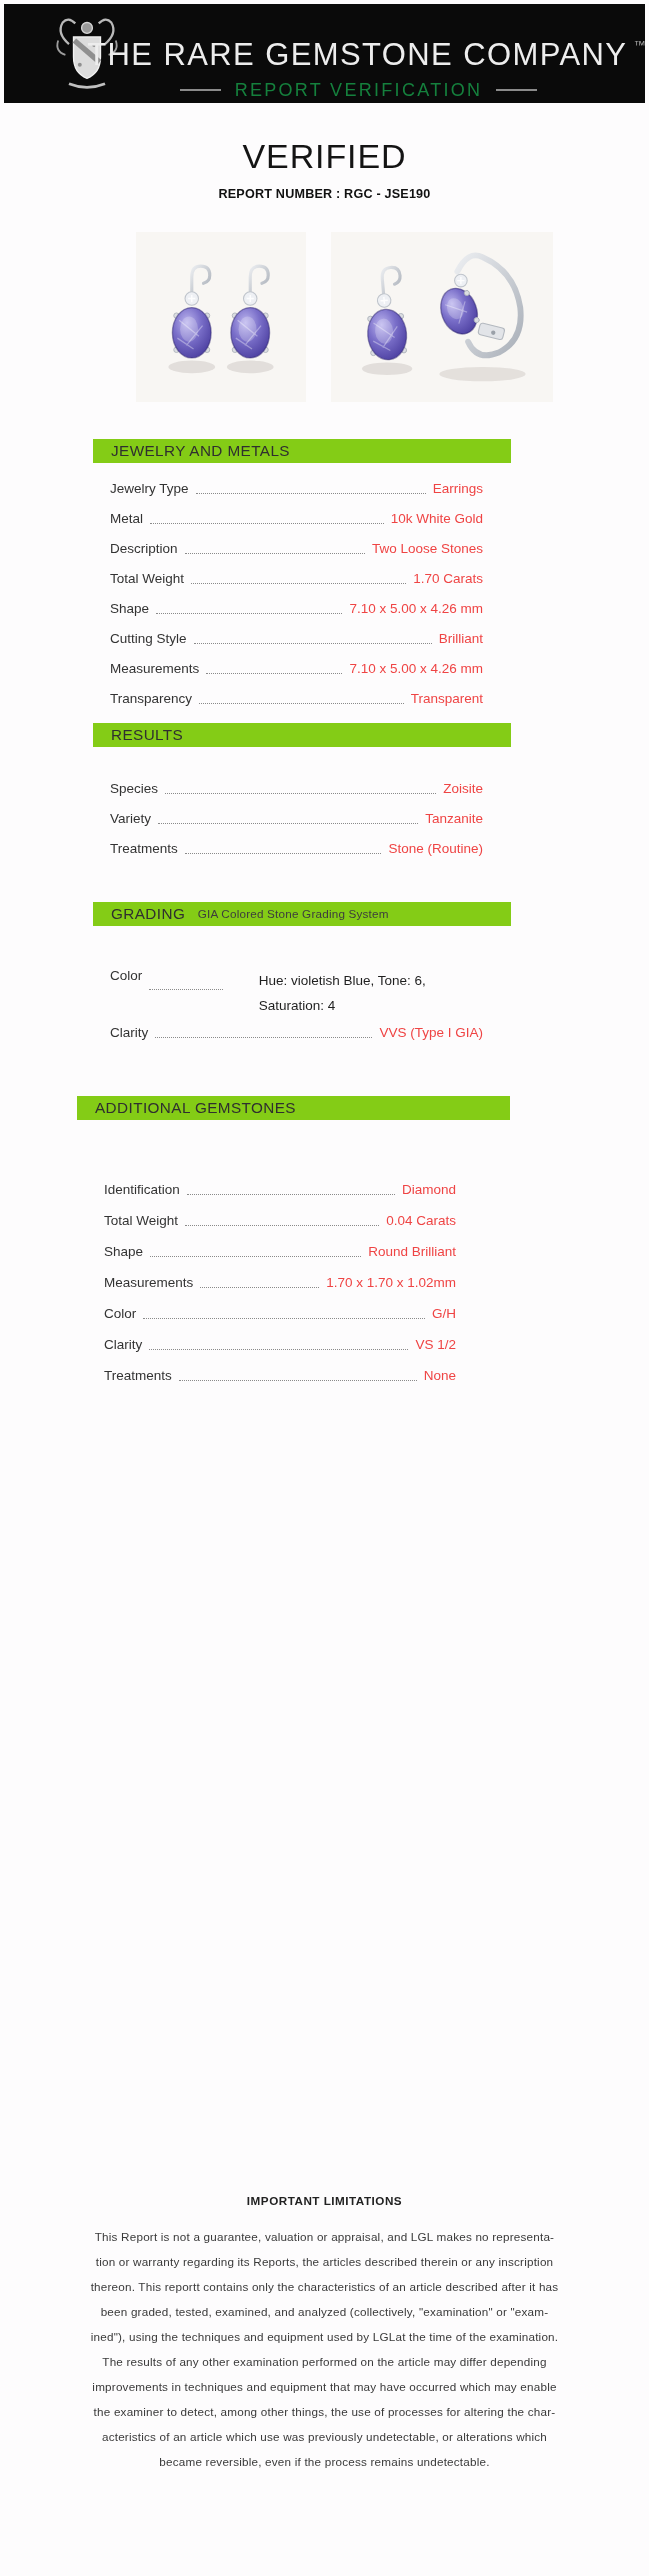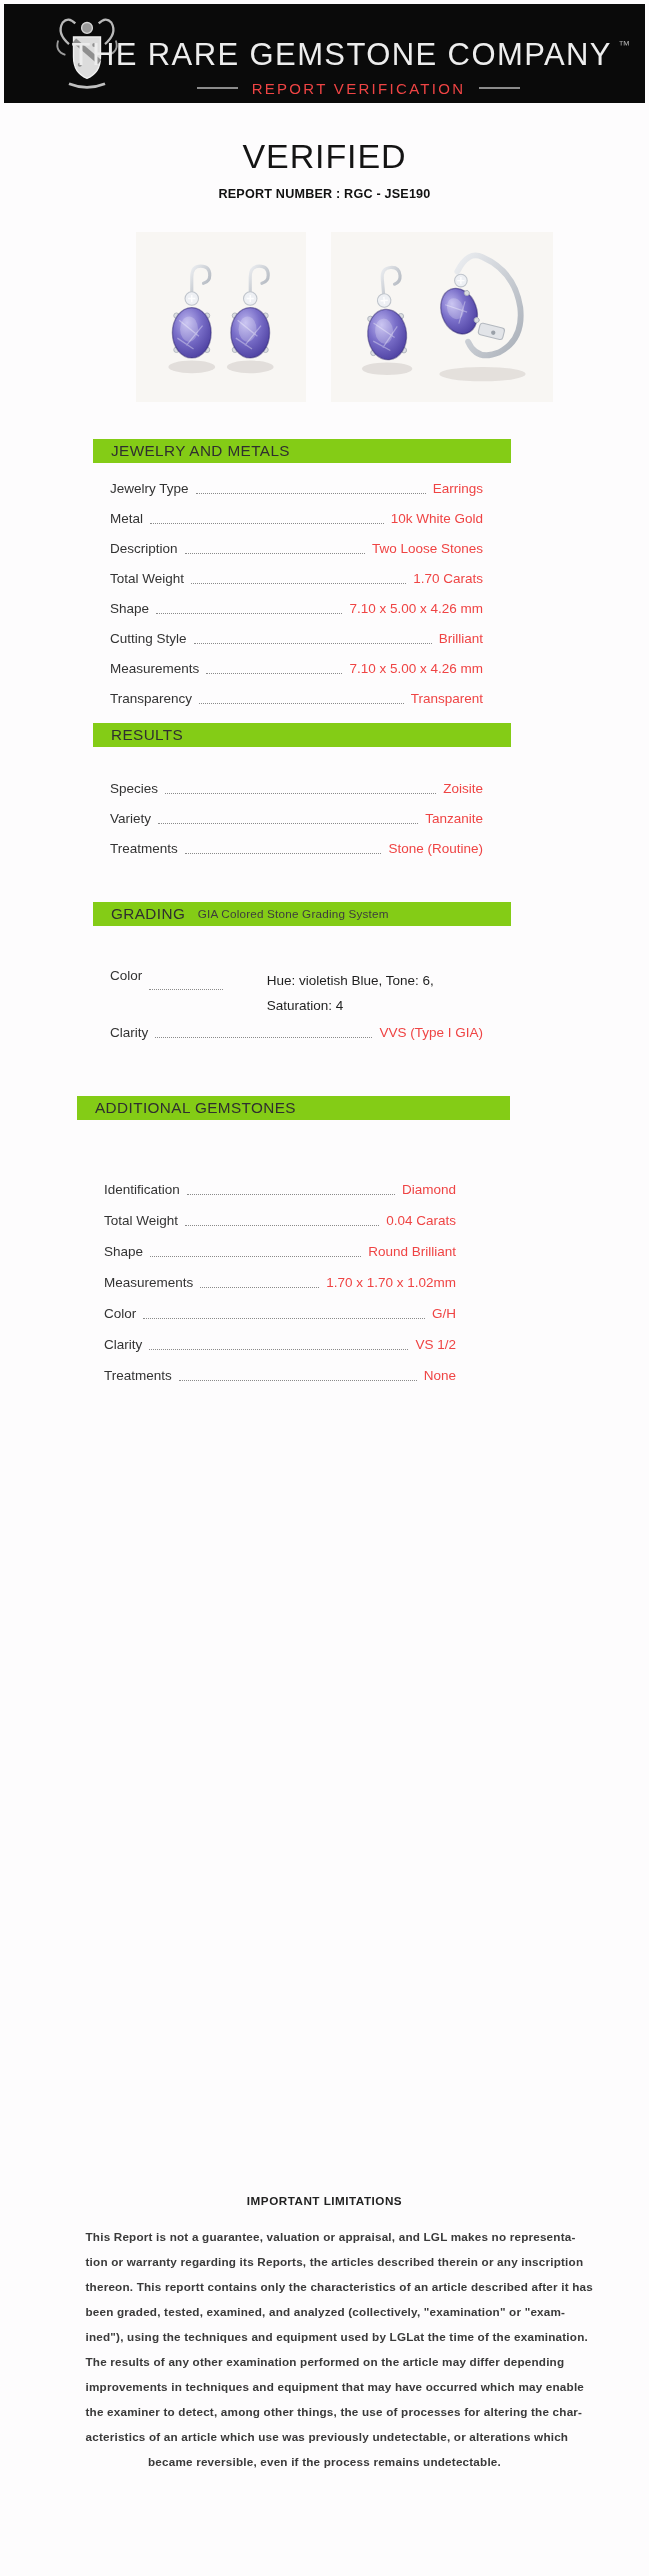--- a/index.html
+++ b/index.html
@@ -12,30 +12,30 @@
     position:relative;
   }
   
   .header{
     margin:3.6px 3.6px 0 3.6px;
     height:99px;
     background:#0a0a0a;
     position:relative;
   }
   .crest{position:absolute;left:47px;top:11.7px;}
-  .header-text{position:absolute;left:68px;right:0;top:25px;text-align:left;}
+  .header-text{position:absolute;left:68px;right:0;top:25px;text-align:right;}
   .company-name{
     font-size:31px;letter-spacing:1.4px;color:#ededed;
     white-space:nowrap;line-height:32px;
   }
   .tm{font-size:11.7px;color:#a9a9a9;vertical-align:16px;margin-left:6.3px;letter-spacing:0;}
   .subtitle-row{margin-top:9px;display:flex;align-items:center;justify-content:center;}
   .dash-line{display:inline-block;width:41px;height:1.8px;background:#8b8b8b;}
   .subtitle{
-    font-size:15px;letter-spacing:2.3px;color:#ef4444;margin:0 13.5px;white-space:nowrap;
+    font-size:18px;letter-spacing:2.3px;color:#15803d;margin:0 13.5px;white-space:nowrap;
   }
   
   .verified{
     margin-top:34px;text-align:center;
     font-size:34px;letter-spacing:0.9px;color:#141414;line-height:38px;
   }
   .report-number{
     margin-top:12.6px;text-align:center;
     font-size:12.6px;font-weight:bold;color:#111;letter-spacing:0.2px;
   }
@@ -63,30 +63,30 @@
   .s3{margin-top:38px;} .s3 .rows{margin-top:42px;}
   .s4{margin-top:48px;} .s4 .rows{margin-top:54px;}
   .row{display:flex;align-items:center;height:30px;font-size:13.5px;}
   .s4 .row{height:31px;}
   .row-label{color:#333;white-space:nowrap;}
   .dots{flex:1;border-bottom:1.8px dotted #8a8a8a;height:10px;margin:0 7.2px;}
   .row-value{color:#ef4444;white-space:nowrap;text-align:right;}
   
   .row-multi{height:auto;align-items:flex-start;}
   .row-multi .dots{flex:0 0 74px;margin-top:10.8px;}
-  .row-multi .vblock{margin-left:36px;}
+  .row-multi .vblock{margin-left:28px;}
   .vline{line-height:25px;color:#1f1f1f;font-size:13.5px;}
   
   .limitations{margin-top:803px;}
   .limitations-heading{
     text-align:center;font-size:11.7px;font-weight:bold;color:#222;
     letter-spacing:0.5px;line-height:14.4px;margin-top:13px;
   }
   .limitations-body{margin:16px auto 0 auto;width:478px;text-align:center;}
-  .lim-line{font-size:11.7px;color:#3a3a3a;line-height:25px;letter-spacing:0.2px;white-space:nowrap;font-weight:bold;}
+  .lim-line{font-size:11.7px;color:#3a3a3a;line-height:25px;letter-spacing:0.2px;white-space:nowrap;}
 </style>
 </head>
 <body>
 
 <div class="header">
   <svg class="crest" width="72" height="78" viewBox="0 0 80 86" aria-hidden="true">
 
     <path d="M20,32 Q6,20 13,8 Q19,1 27,9" fill="none" stroke="#b9b9b9" stroke-width="2.5"></path>
     <path d="M60,32 Q74,20 67,8 Q61,1 53,9" fill="none" stroke="#b9b9b9" stroke-width="2.5"></path>
     <path d="M16,44 Q4,40 8,28" fill="none" stroke="#9d9d9d" stroke-width="2"></path>

